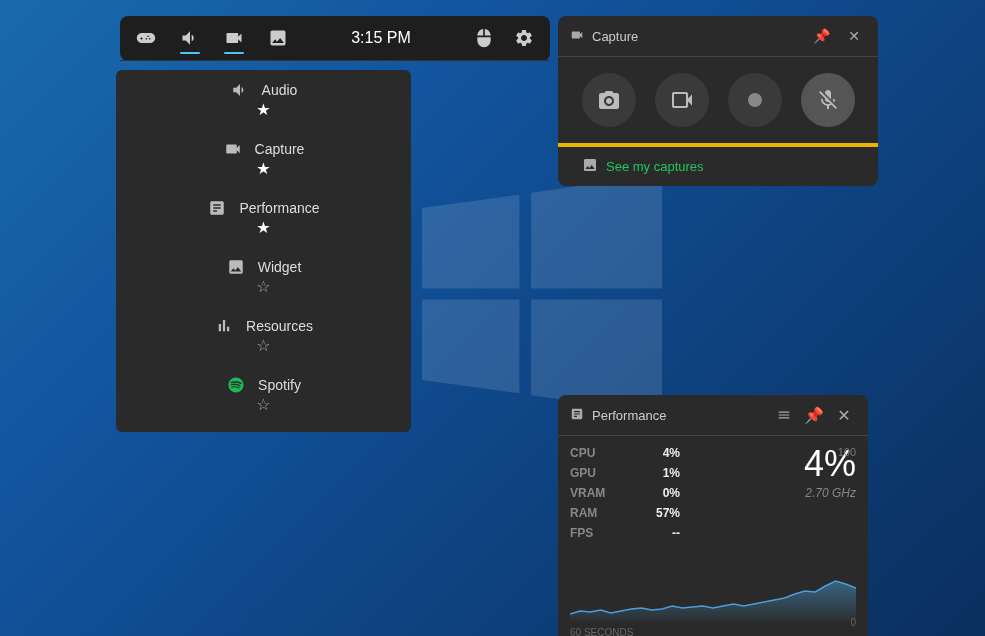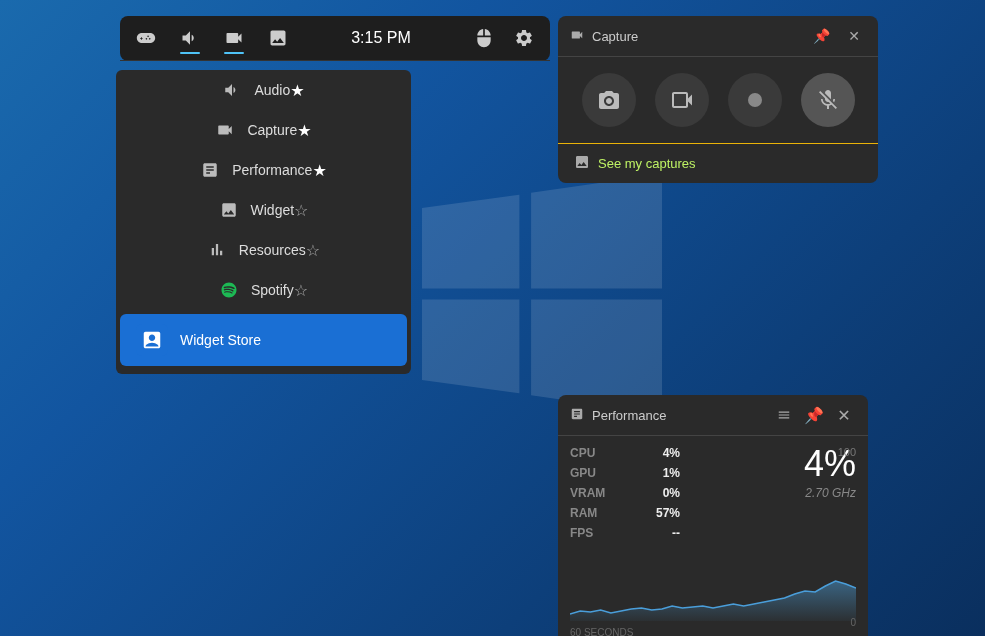--- a/index.html
+++ b/index.html
@@ -119,25 +119,26 @@
     }
 
     .widgets-settings-icon {
       color: #aaa;
       cursor: pointer;
     }
 
     .widget-item {
       display: flex;
       align-items: center;
-      justify-content: center;
+      justify-content: flex-end;
       padding: 10px 16px;
       cursor: pointer;
       border-radius: 4px;
       margin: 0 4px;
+      flex-direction: column;
     }
 
     .widget-item-left {
       display: flex;
       align-items: center;
       gap: 12px;
     }
 
     .widget-item-icon {
       color: #bbb;
@@ -278,24 +279,24 @@
       width: 14px;
       height: 14px;
       border-radius: 50%;
       background: #888;
     }
 
     .see-captures {
       display: flex;
       align-items: center;
       gap: 8px;
-      padding: 10px 16px;
-      border-top: 1px solid #eab308;
-      cursor: pointer;
-      color: #bef264;
+      padding: 10px 24px;
+      border-top: 4px solid #eab308;
+      cursor: pointer;
+      color: #22c55e;
       font-size: 13px;
     }
 
     .see-captures-icon {
       color: #aaa;
       font-size: 14px;
     }
 
     
     .performance-popup {
@@ -557,28 +558,20 @@
       <span class="widget-item-icon" style="color:#1db954;">
         <svg viewBox="0 0 24 24" fill="#1db954">
             <path d="M12 2C6.48 2 2 6.48 2 12s4.48 10 10 10 10-4.48 10-10S17.52 2 12 2zm4.64 14.36c-.2.32-.6.4-.92.2-2.52-1.54-5.7-1.88-9.44-1.04-.36.08-.72-.16-.8-.52-.08-.36.16-.72.52-.8 4.1-.92 7.6-.52 10.44 1.2.32.2.42.62.2.96zm1.24-2.76c-.24.4-.76.52-1.16.28-2.88-1.76-7.28-2.28-10.68-1.24-.44.12-.88-.12-1-.56-.12-.44.12-.88.56-1 3.88-1.16 8.72-.6 12.04 1.4.4.24.52.76.24 1.12zm.1-2.84C14.72 8.72 9.36 8.6 6.2 9.56c-.52.16-1.08-.12-1.24-.64-.16-.52.12-1.08.64-1.24 3.64-1.12 9.68-.88 13.52 1.4.48.28.64.88.36 1.36-.28.48-.88.64-1.36.36l-.14-.08z"></path>
           </svg>
       </span>
       <span class="widget-item-label">Spotify</span>
     </div>
     <span class="widget-item-star">☆</span>
   </div>
 
-  <div class="widget-store-item">
-    <div class="widget-store-icon">
-      <svg width="22" height="22" viewBox="0 0 24 24" fill="white">
-          <path d="M19 3H5c-1.1 0-2 .9-2 2v14c0 1.1.9 2 2 2h14c1.1 0 2-.9 2-2V5c0-1.1-.9-2-2-2zm-7 3c1.93 0 3.5 1.57 3.5 3.5S13.93 13 12 13s-3.5-1.57-3.5-3.5S10.07 6 12 6zm7 13H5v-.23c0-.62.28-1.2.76-1.58C7.47 15.82 9.64 15 12 15s4.53.82 6.24 2.19c.48.38.76.97.76 1.58V19z"></path>
-        </svg>
-    </div>
-    <span class="widget-store-label">Widget Store</span>
-  </div>
 </div>
 
 <div class="capture-popup">
   <div class="popup-header">
     <div class="popup-title-left">
       <span class="popup-title-icon">
         <svg width="14" height="14" viewBox="0 0 24 24" fill="#aaa">
             <path d="M17 10.5V7c0-.55-.45-1-1-1H4c-.55 0-1 .45-1 1v10c0 .55.45 1 1 1h12c.55 0 1-.45 1-1v-3.5l4 4v-11l-4 4z"></path>
           </svg>
       </span>

